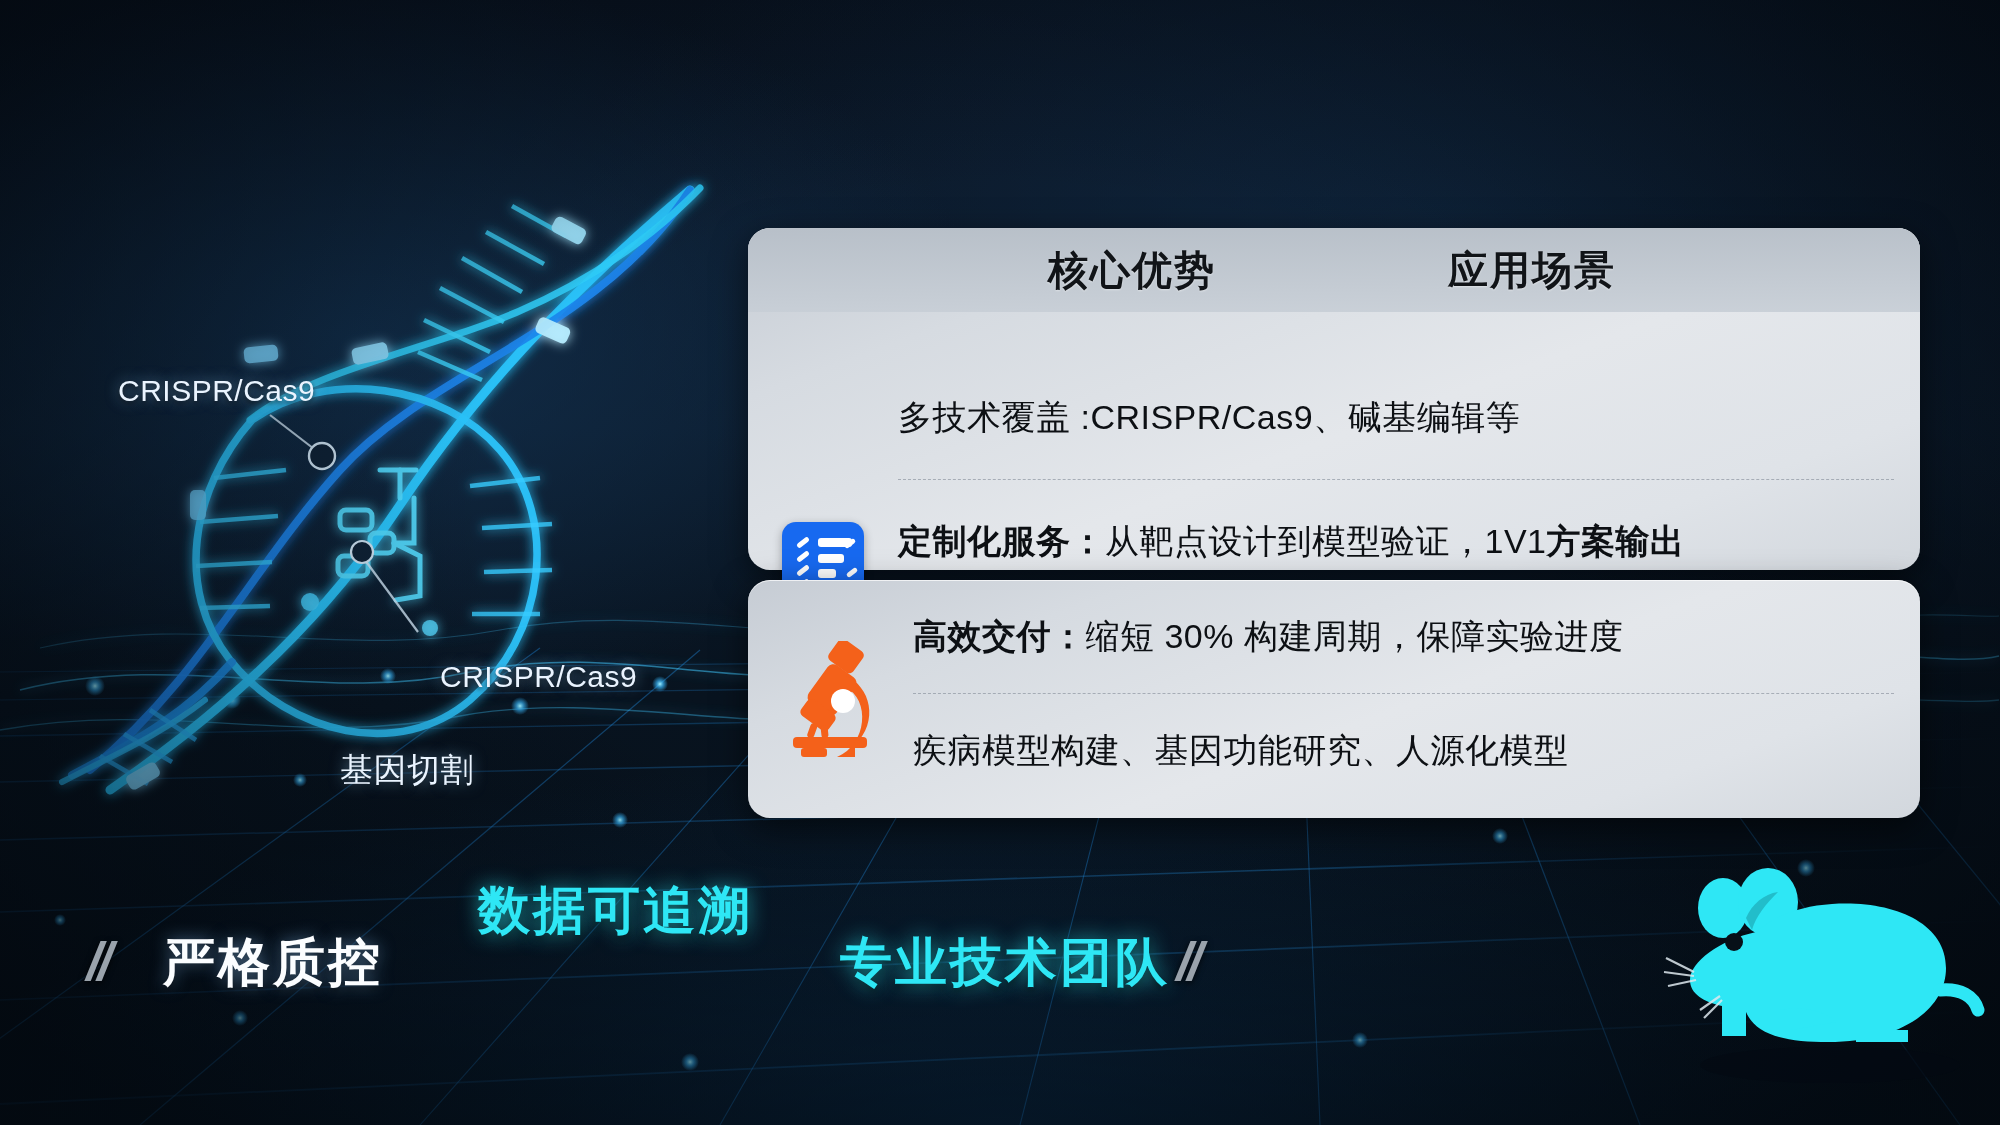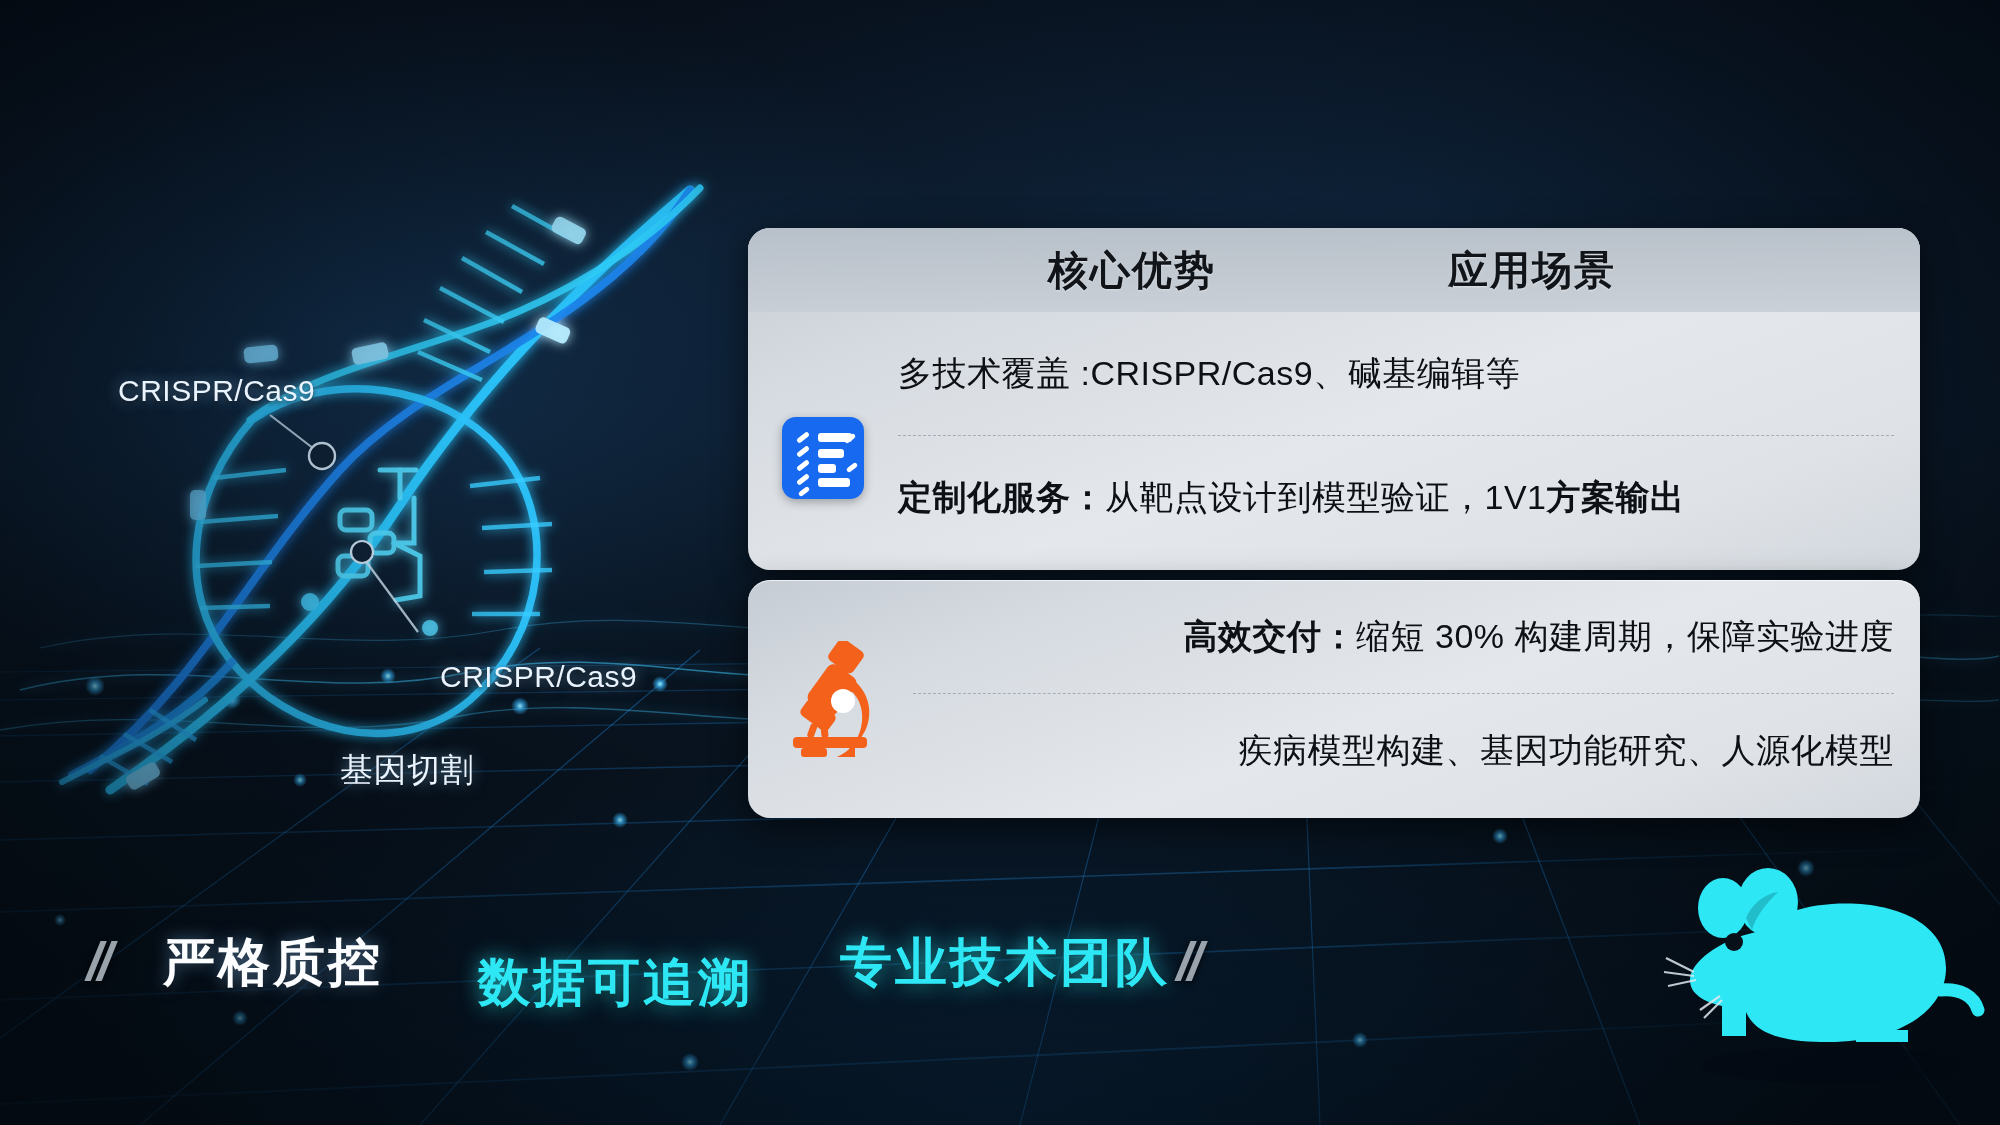--- a/index.html
+++ b/index.html
@@ -69,24 +69,24 @@
   .card-body{ position:relative; display:flex; }
   .icon-col{ width:150px; display:flex; align-items:center; justify-content:center; flex:0 0 150px; }
   .rows{ flex:1; padding-right:26px; }
   .row{
     display:flex; align-items:center; min-height:92px;
     font-size:34px; color:#0d1014; letter-spacing:.5px;
   }
   .row.div{ border-bottom:1px dashed rgba(120,130,142,.55); }
   .row b{ font-weight:bold; }
 
-  #card-advantages .card-body{ height:292px; }
+  #card-advantages .card-body{ height:292px;align-items:flex-end; }
   #card-advantages .row{ height:124px; }
   #card-scenarios .card-body{ height:238px; }
-  #card-scenarios .row{ height:114px;justify-content:flex-end; }
+  #card-scenarios .row{ height:114px; }
   #card-scenarios .icon-col{ width:165px; flex:0 0 165px; }
 
   
   .doc-icon{ width:82px; height:82px; border-radius:14px; background:#1769f0; position:relative;
              box-shadow:0 3px 10px rgba(0,0,0,.3); }
   .doc-icon i{ position:absolute; background:#fff; border-radius:3px; display:block; }
 
   
   .kw{
     position:absolute; font-size:52px; font-weight:bold; letter-spacing:3px; white-space:nowrap;
@@ -324,21 +324,21 @@
         </div>
         <div class="row">
           <span>疾病模型构建、基因功能研究、人源化模型</span>
         </div>
       </div>
     </div>
   </section>
 
   <div class="slashes" style="left:88px; top:930px;">//</div>
   <div class="kw white" style="left:163px; top:928px;">严格质控</div>
-  <div class="kw cyan" style="left:478px; top:948px;">数据可追溯</div>
+  <div class="kw cyan" style="left:478px; top:876px;">数据可追溯</div>
   <div class="kw cyan" style="left:840px; top:928px;">专业技术团队</div>
   <div class="slashes" style="left:1178px; top:930px;">//</div>
 
   <svg style="position:absolute; left:1660px; top:860px; width:330px; height:240px;" viewBox="0 0 330 240">
     <g>
       <ellipse cx="170" cy="205" rx="130" ry="18" fill="#030a12" opacity=".55"></ellipse>
 
       <ellipse cx="63" cy="48" rx="25" ry="30" fill="#2ee7f5"></ellipse>
       <ellipse cx="108" cy="42" rx="30" ry="34" fill="#2ee7f5"></ellipse>
 

